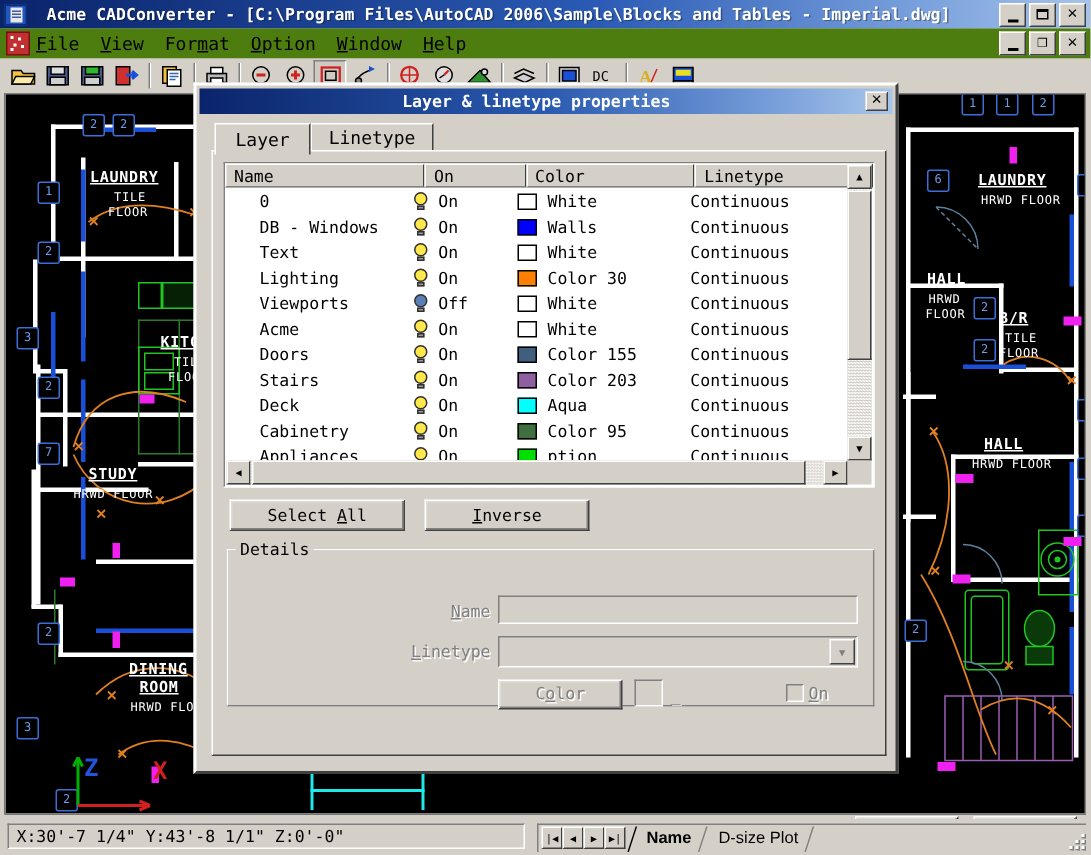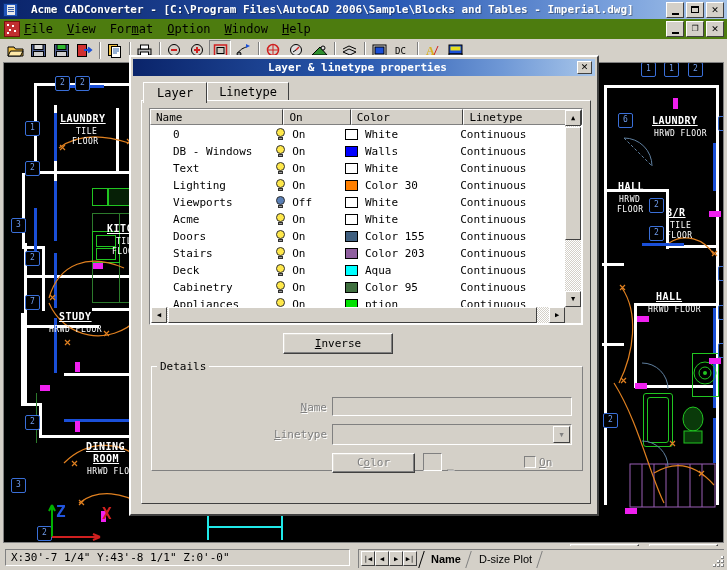--- a/index.html
+++ b/index.html
@@ -797,20 +797,21 @@
 
         <div class="hsb">
           <div class="sbbtn" style="position:absolute;left:0;top:0;">◀</div>
           <div class="sbtrack" style="left:16px;top:0;right:16px;height:16px;"></div>
           <div class="sbthumb" style="left:17px;top:0;width:369px;height:16px;"></div>
           <div class="sbbtn" style="position:absolute;right:0;top:0;">▶</div>
         </div>
         <div class="corner"></div>
       </div>
 
+      <div class="btn btn-selall">Select <u>A</u>ll</div>
       <div class="btn btn-inverse"><u>I</u>nverse</div>
 
       <div class="group">
           <div class="inner"></div>
         </div>
       <div class="group-lbl">Details</div>
 
       <div class="fld-lbl" style="left:130px;top:300px;width:55px;"><u>N</u>ame</div>
       <div class="textfield" style="left:190px;top:296px;width:240px;height:19px;"></div>
 

